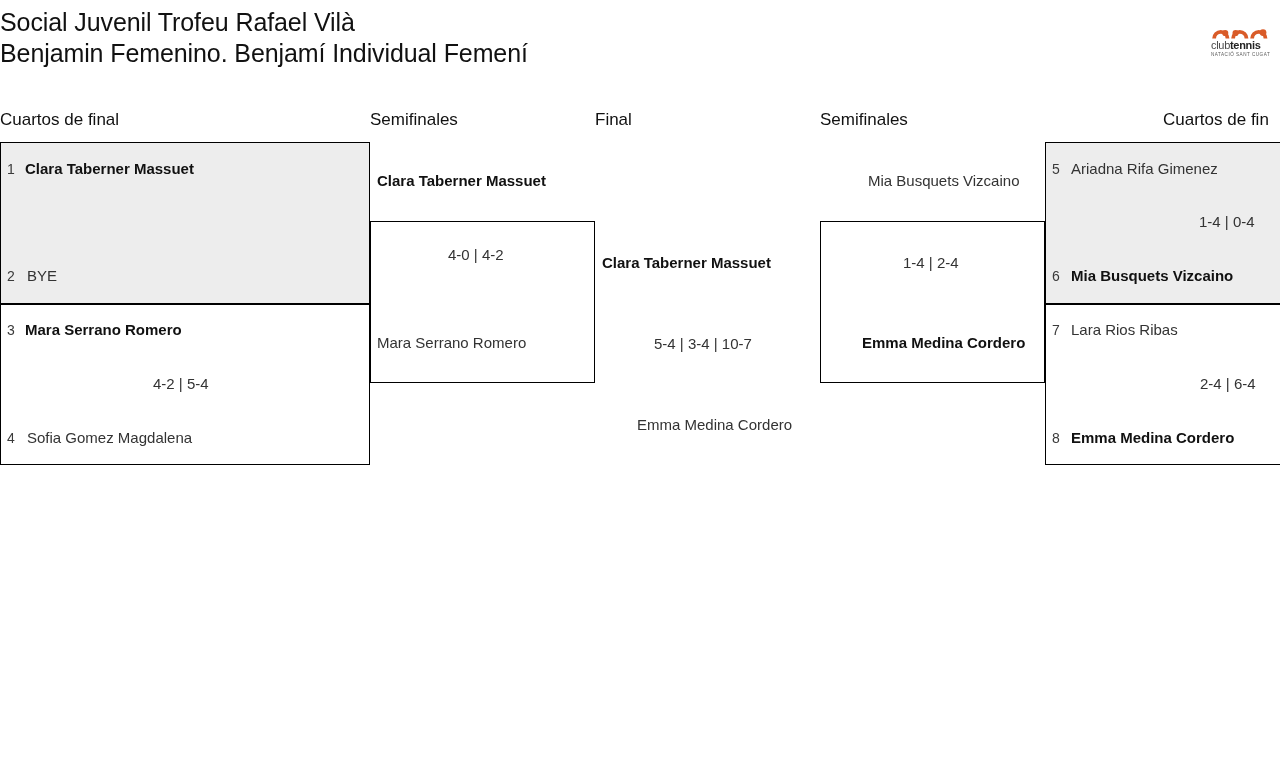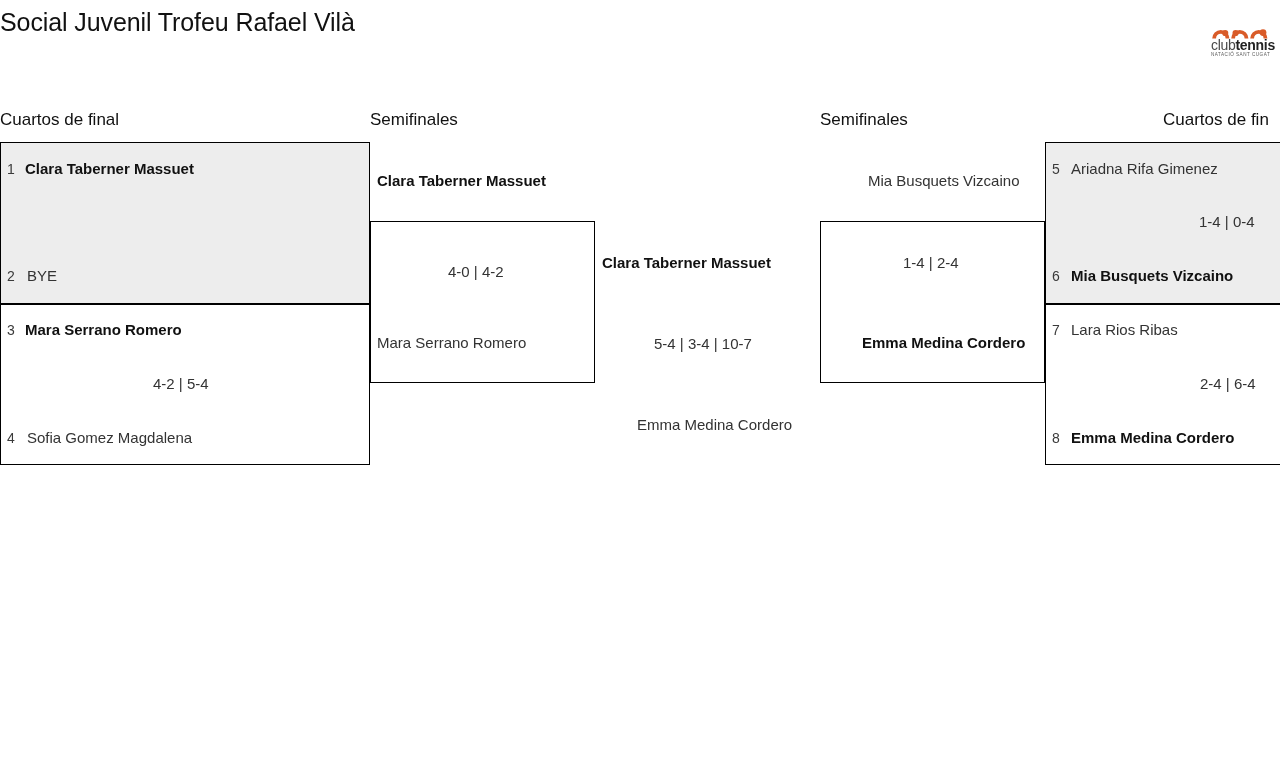--- a/index.html
+++ b/index.html
@@ -42,21 +42,21 @@
     top: 22px;
     width: 58px;
     height: 36px;
   }
   .logo-mark {
     width: 58px;
     height: 17px;
     display: block;
   }
   .logo-word {
-    font-size: 14px;
+    font-size: 11px;
     line-height: 11px;
     letter-spacing: -0.3px;
     margin-top: 1px;
     white-space: nowrap;
   }
   .logo-word .w1 { color: #4a4a4a; font-weight: 400; }
   .logo-word .w2 { color: #222222; font-weight: 700; }
   .logo-sub {
     font-size: 4.6px;
     line-height: 6px;
@@ -114,59 +114,61 @@
     white-space: nowrap;
   }
 </style>
 </head>
 <body>
 
 <div id="root">
 
   <div class="title-block">
     <div class="title-line">Social Juvenil Trofeu Rafael Vilà</div>
+    <div class="title-line">Benjamin Femenino. Benjamí Individual Femení</div>
   </div>
 
   <div class="logo">
     <svg class="logo-mark" viewBox="0 0 58 17">
       <path d="M1.2 16.5 A8.6 8.6 0 0 1 18.4 16.5 L14.6 16.5 A4.8 4.8 0 0 0 5.0 16.5 Z" fill="#D95B28"></path>
       <circle cx="14.2" cy="11.0" r="3.1" fill="#D95B28"></circle>
       <path d="M20.2 16.5 A8.6 8.6 0 0 1 37.4 16.5 L33.6 16.5 A4.8 4.8 0 0 0 24.0 16.5 Z" fill="#D95B28"></path>
       <circle cx="24.6" cy="11.0" r="3.1" fill="#D95B28"></circle>
       <path d="M39.2 16.5 A8.6 8.6 0 0 1 56.4 16.5 L52.6 16.5 A4.8 4.8 0 0 0 43.0 16.5 Z" fill="#D95B28"></path>
       <circle cx="52.0" cy="10.6" r="3.4" fill="#D95B28"></circle>
     </svg>
     <div class="logo-word">
       <span class="w1">club</span><span class="w2">tennis</span>
     </div>
     <div class="logo-sub">NATACIÓ SANT CUGAT</div>
   </div>
 
   <div class="round-header" style="left:0px;   width:370px;">Cuartos de final</div>
   <div class="round-header" style="left:370px; width:225px;">Semifinales</div>
+  <div class="round-header" style="left:595px; width:225px;">Final</div>
   <div class="round-header" style="left:820px; width:225px;">Semifinales</div>
   <div class="round-header" style="left:1045px; width:265px; text-align:left; padding-left:118px;">Cuartos de fin</div>
 
   <div class="match-box shaded" style="left:0px; top:142px; width:370px; height:162px;"></div>
   <div class="seed" style="left:7px;  top:159px;">1</div>
   <div class="player winner" style="left:25px; top:159px;">Clara Taberner Massuet</div>
   <div class="score" style="left:150px; top:212px;"></div>
   <div class="seed" style="left:7px;  top:266px;">2</div>
   <div class="player" style="left:27px; top:266px;">BYE</div>
 
   <div class="match-box" style="left:0px; top:304px; width:370px; height:161px;"></div>
   <div class="seed" style="left:7px;  top:320px;">3</div>
   <div class="player winner" style="left:25px; top:320px;">Mara Serrano Romero</div>
   <div class="score" style="left:153px; top:374px;text-align:center;">4-2 | 5-4</div>
   <div class="seed" style="left:7px;  top:428px;">4</div>
   <div class="player" style="left:27px; top:428px;">Sofia Gomez Magdalena</div>
 
   <div class="match-box" style="left:370px; top:221px; width:225px; height:162px;"></div>
   <div class="player winner" style="left:377px; top:171px;">Clara Taberner Massuet</div>
-  <div class="score" style="left:448px; top:262px;">4-0 | 4-2</div>
+  <div class="score" style="left:448px; top:245px;">4-0 | 4-2</div>
   <div class="player" style="left:377px; top:333px;">Mara Serrano Romero</div>
 
   <div class="match-box noborder" style="left:595px; top:221px; width:225px; height:162px;"></div>
   <div class="player winner" style="left:602px; top:253px;">Clara Taberner Massuet</div>
   <div class="score" style="left:654px; top:334px;">5-4 | 3-4 | 10-7</div>
   <div class="player" style="left:637px; top:415px;">Emma Medina Cordero</div>
 
   <div class="match-box" style="left:820px; top:221px; width:225px; height:162px;"></div>
   <div class="player" style="left:868px; top:171px;">Mia Busquets Vizcaino</div>
   <div class="score" style="left:903px; top:253px;">1-4 | 2-4</div>

